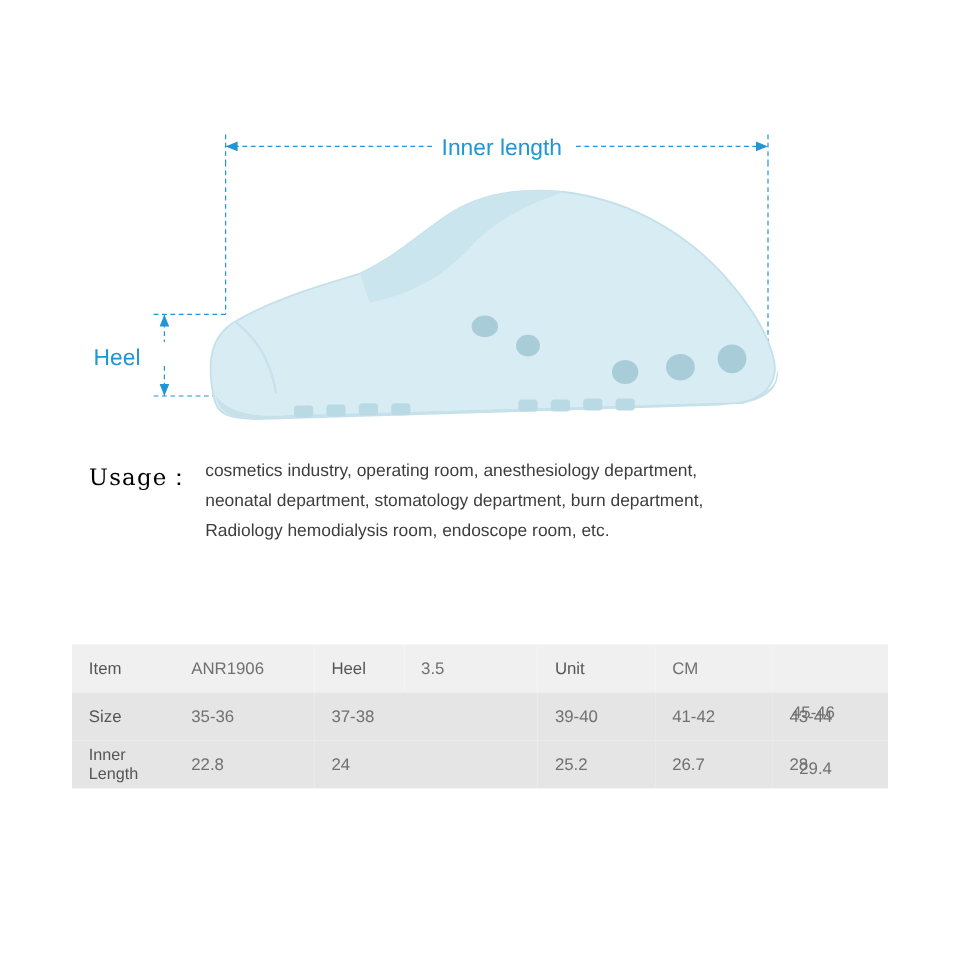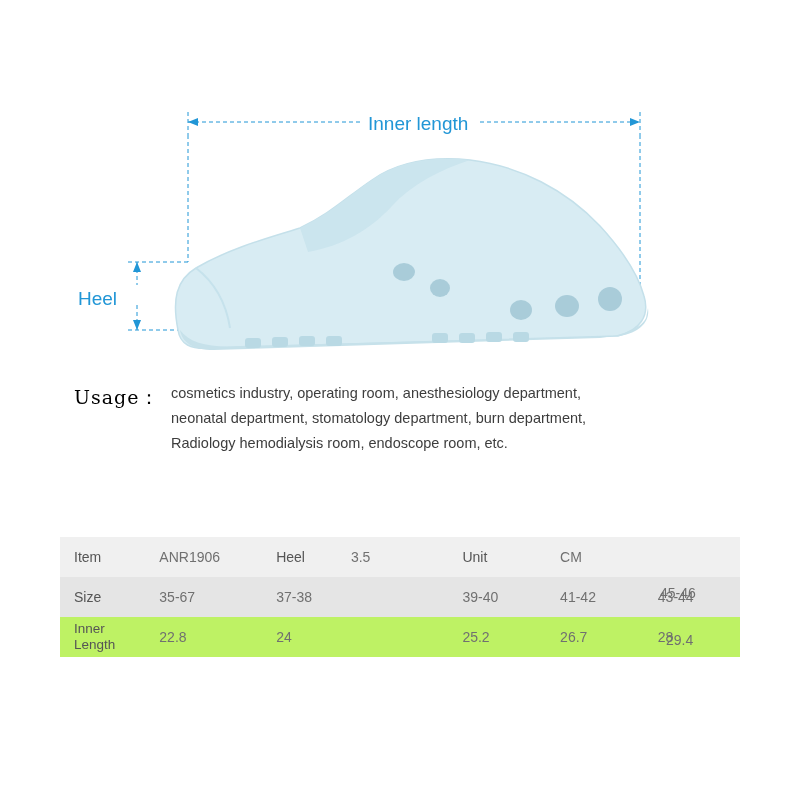--- a/index.html
+++ b/index.html
@@ -84,21 +84,21 @@
   }
   .spec-table td {
     height: 40px;
     padding: 0 0 0 14px;
     border: none;
     vertical-align: middle;
     font-family: "Liberation Sans", sans-serif;
   }
   .row-a { background: #f0f0f0; margin-left: 46px; }
   .row-b { background: #e5e5e5; }
-  .row-c { background: #bef264; padding-left: 36px; }
+  .row-c { background: #e5e5e5; padding-left: 36px; }
   .lbl { color: #555; }
   .val { color: #707070; }
   .two-line { line-height: 16px; font-size: 13.5px; }
 </style>
 </head>
 <body>
 
 <div class="diagram">
   <svg width="800" height="380" viewBox="0 0 800 380" xmlns="http://www.w3.org/2000/svg">
 
@@ -184,21 +184,21 @@
     <td class="lbl" style="width:80px">Item</td>
     <td class="val" style="width:115px">ANR1906</td>
     <td class="lbl" style="width:70px">Heel</td>
     <td class="val" style="width:120px">3.5</td>
     <td class="lbl" style="width:80px">Unit</td>
     <td class="val">CM</td>
     <td></td>
   </tr>
   <tr class="row-b">
     <td class="lbl" style="width:80px">Size</td>
-    <td class="val" style="width:100px">35-67</td>
+    <td class="val" style="width:100px">35-36</td>
     <td class="val" style="width:100px" colspan="2">37-38</td>
     <td class="val" style="width:100px">39-40</td>
     <td class="val" style="width:100px">41-42</td>
     <td class="val" style="width:100px">43-44</td>
   </tr>
   <tr class="row-c">
     <td class="lbl two-line" style="width:80px">
       <span>Inner</span><br>
       <span>Length</span>
     </td>

